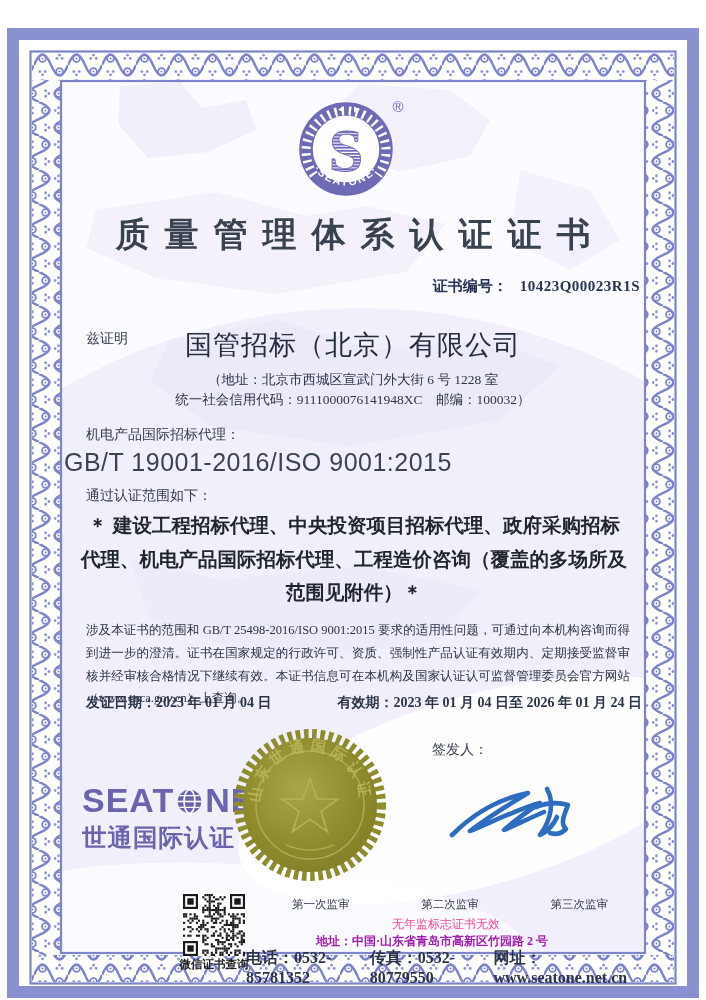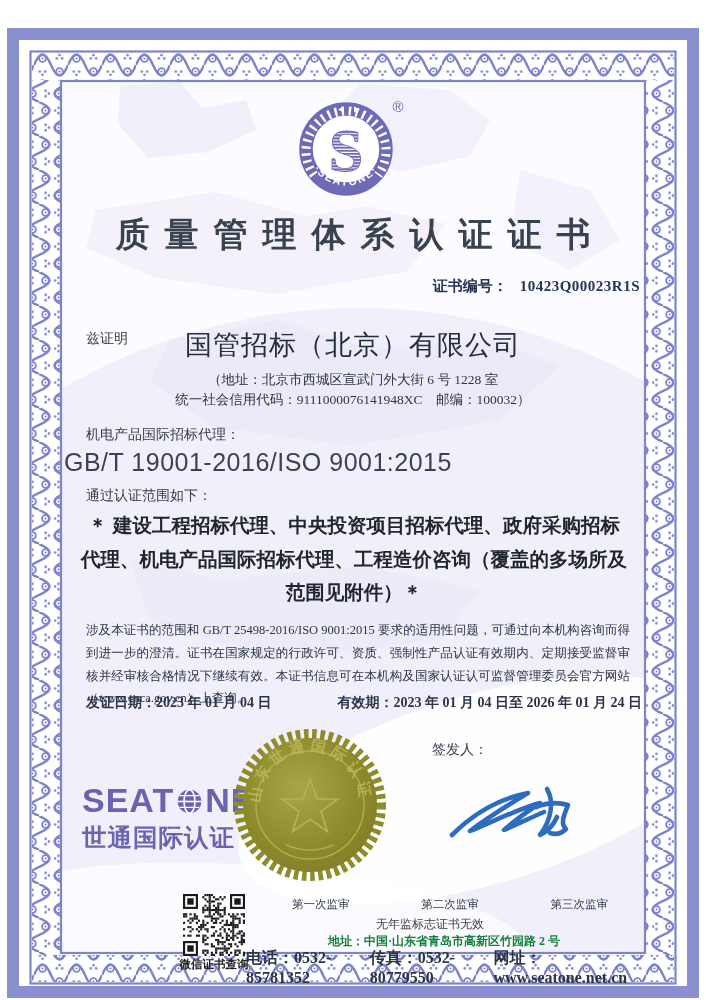--- a/index.html
+++ b/index.html
@@ -30,22 +30,22 @@
               font-weight:500;color:#2b3444;}
   .date-issue{top:694px;left:86px;font-size:14px;font-weight:600;}
   .date-valid{top:694px;right:64px;font-size:14px;font-weight:600;}
   .issuer{top:741px;left:432px;font-size:14px;color:#333c4a;}
   .wordmark{top:783px;left:82px;color:#6a63ae;font-family:"Liberation Sans","DejaVu Sans",sans-serif;}
   .wordmark .en{font-size:34px;font-weight:800;letter-spacing:1px;display:flex;align-items:center;line-height:1;}
   .wordmark .cn{font-size:24.5px;font-weight:700;margin-top:4px;letter-spacing:1px;}
   .qr-caption{top:957px;left:175px;width:78px;text-align:center;font-size:11.5px;font-weight:700;color:#222;}
   .audit-row{top:897px;left:280px;width:332px;display:flex;justify-content:space-between;
              padding:0 4px 0 12px;font-size:11.5px;color:#323b4d;}
-  .audit-note{top:916px;left:264px;width:332px;text-align:center;font-size:12px;color:#404040;}
-  .footer-address{top:933px;left:248px;width:392px;text-align:center;font-size:12px;font-weight:600;color:#15803d;}
+  .audit-note{top:916px;left:280px;width:332px;text-align:center;font-size:12px;color:#ec4899;}
+  .footer-address{top:933px;left:236px;width:392px;text-align:center;font-size:12px;font-weight:600;color:#a21caf;}
   .footer-row{top:948px;left:246px;width:398px;display:flex;justify-content:space-between;
               font-size:16px;font-weight:600;color:#2c3547;}
 </style>
 </head>
 <body>
 
 <div class="page">
 
   <svg class="layer-deco" width="706" height="1000" viewBox="0 0 706 1000">
     <defs>

